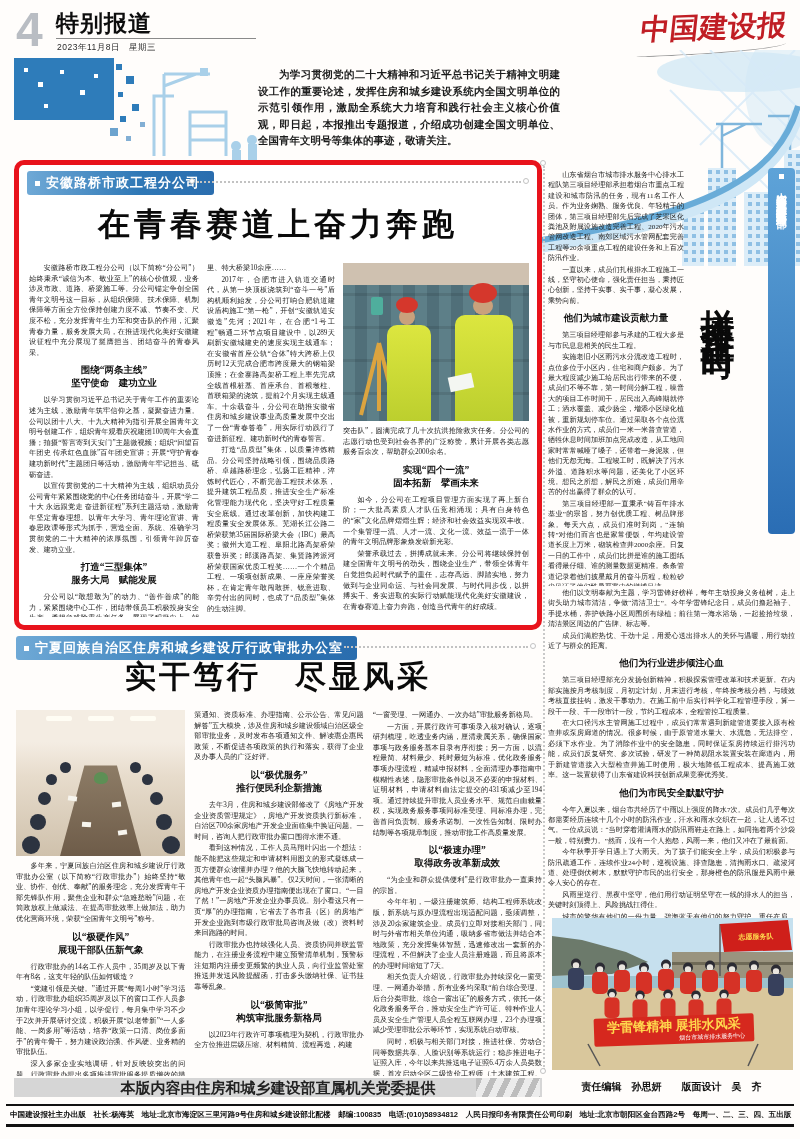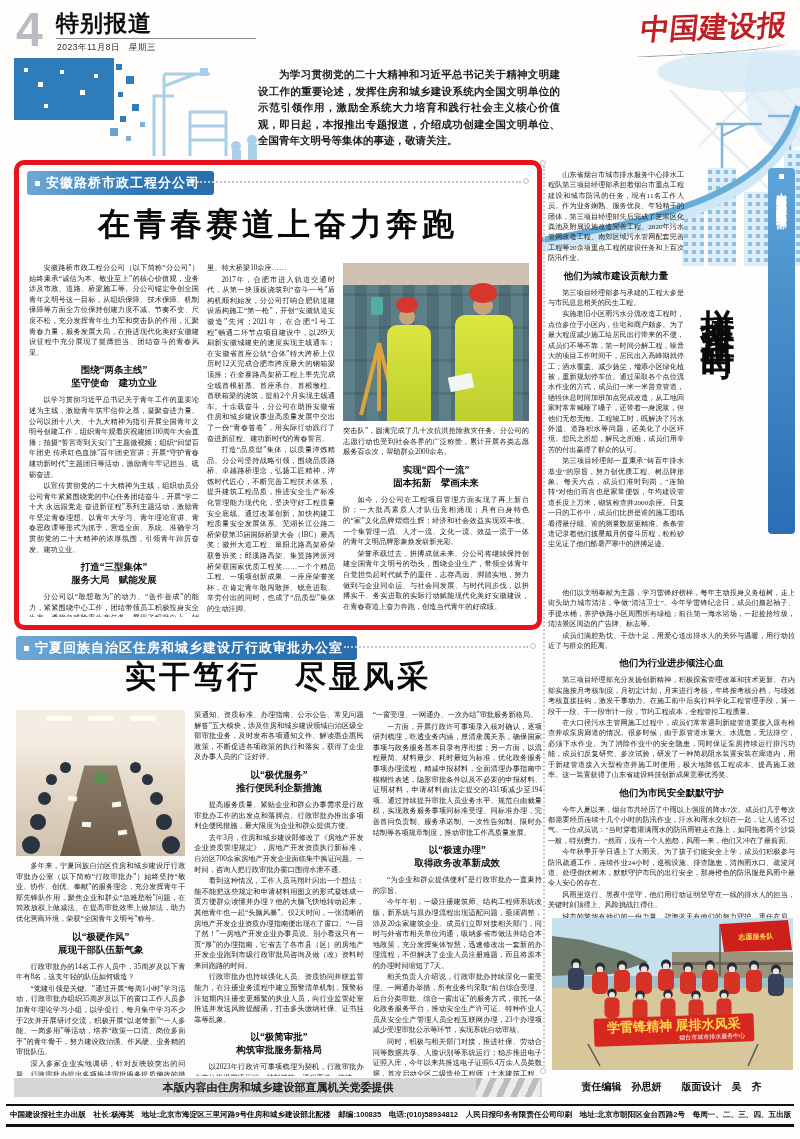--- a/index.html
+++ b/index.html
@@ -98,21 +98,21 @@
               clip-path:polygon(30% 0,70% 0,100% 100%,0 100%); }
   .p2-person { position:absolute; width:11px; height:11px; border-radius:50%; background:#2c3340; }
   .p2-paper { position:absolute; width:9px; height:5px; background:#f7f5ee; }
   .p2-plant { position:absolute; width:14px; height:12px; border-radius:50% 50% 40% 40%; background:#5d8f55; }
 
   
   .vsep { position:absolute; left:543px; top:166px; height:904px; border-left:2px dotted #c9c9c9; }
 
   
   .provider { position:absolute; left:14px; top:1078px; width:528px; height:19px; background:#d6d6d6;
-              font-family:"Liberation Sans",sans-serif; font-weight:bold; font-size:11px;
+              font-family:"Liberation Sans",sans-serif; font-weight:bold; font-size:15px;
               line-height:19px; text-align:center; color:#222; }
   .provider .stripes { position:absolute; right:2px; top:0; bottom:0; width:64px;
               background:repeating-linear-gradient(115deg,#bdbdbd 0 6px,#ececec 6px 13px); }
   .credits { position:absolute; left:548px; top:1080px; width:247px; text-align:center;
              font-family:"Liberation Sans",sans-serif; font-weight:bold; font-size:10px; color:#111; }
   .bottombar { position:absolute; left:6px; right:6px; top:1104px; border-top:2px solid #111;
                border-bottom:3px solid #111; padding:4px 4px; font-family:"Liberation Sans",sans-serif;
                font-weight:bold; font-size:7.6px; color:#111; white-space:nowrap; overflow:hidden; }
 </style>
 </head>
@@ -241,20 +241,21 @@
           <p class="bodyp">如今，分公司在工程项目管理方面实现了再上新台阶；一大批高素质人才队伍竞相涌现；具有自身特色的“家”文化品牌熠熠生辉；经济和社会效益实现双丰收。一个集管理一流、人才一流、文化一流、效益一流于一体的青年文明品牌形象焕发崭新光彩。</p>
           <p class="bodyp">荣誉承载过去，拼搏成就未来。分公司将继续保持创建全国青年文明号的劲头，围绕企业生产，带领全体青年自觉担负起时代赋予的重任，志存高远、脚踏实地，努力做到与企业同命运、与社会同发展、与时代同步伐，以拼搏实干、务实进取的实际行动赋能现代化美好安徽建设，在青春赛道上奋力奔跑，创造当代青年的好成绩。</p>
         </div>
       </div>
     </div>
   </div>
 
   <div class="yt-top">
     <div class="yt-col">
       <p class="bodyp">山东省烟台市城市排水服务中心排水工程队第三项目经理部承担着烟台市重点工程建设和城市防汛的任务，现有11名工作人员。作为业务娴熟、服务优良、年轻精干的团体，第三项目经理部先后完成了芝罘区化粪池及附属设施改造完善工程、2020年污水管网改造工程、南郊区域污水管网配套完善工程等20余项重点工程的建设任务和上百次防汛作业。</p>
+      <p class="bodyp">一直以来，成员们扎根排水工程施工一线，坚守初心使命，强化责任担当，秉持匠心创新，坚持干实事、实干事，凝心发展，乘势向前。</p>
       <div class="subhead">他们为城市建设贡献力量</div>
       <p class="bodyp">第三项目经理部参与承建的工程大多是与市民息息相关的民生工程。</p>
       <p class="bodyp">实施老旧小区雨污水分流改造工程时，点位多位于小区内，住宅和商户颇多。为了最大程度减少施工给居民出行带来的不便，成员们不等不靠，第一时间分解工程，噪音大的项目工作时间干，居民出入高峰期就停工；洒水覆盖、减少扬尘，增添小区绿化植被，重新规划停车位。通过采取各个点位流水作业的方式，成员们一米一米普查管道，牺牲休息时间加班加点完成改造，从工地回家时常常喊哑了嗓子，还带着一身泥浆，但他们无怨无悔。工程竣工时，既解决了污水外溢、道路积水等问题，还美化了小区环境。想民之所想，解民之所难，成员们用辛苦的付出赢得了群众的认可。</p>
       <p class="bodyp">第三项目经理部一直秉承“铸百年排水基业”的宗旨，努力创优质工程、树品牌形象。每天六点，成员们准时到岗，“连轴转”对他们而言也是家常便饭，年均建设管道长度上万米，砌筑检查井2000余座。日复一日的工作中，成员们比拼是谁的施工图纸看得最仔细、谁的测量数据更精准。条条管道记录着他们披星戴月的奋斗历程，粒粒砂尘见证了他们酷暑严寒中的拼搏足迹。</p>
 
     </div>
     <div class="yt-vhead">拼搏奋斗正当时</div>
     <div class="yt-vtag">
       <span class="vsq"></span>
       <span>山东省烟台市城市排水服务中心排水工程队第三项目经理部</span>
@@ -352,21 +353,20 @@
         </div>
         <p class="bodyp">多年来，宁夏回族自治区住房和城乡建设厅行政审批办公室（以下简称“行政审批办”）始终坚持“敬业、协作、创优、奉献”的服务理念，充分发挥青年干部先锋队作用，聚焦企业和群众“急难愁盼”问题，在简政放权上做减法、在提高审批效率上做加法，助力优化营商环境，荣获“全国青年文明号”称号。</p>
         <div class="subhead"><span>以“极硬作风”</span><br><span>展现干部队伍新气象</span></div>
         <p class="bodyp">行政审批办的14名工作人员中，35周岁及以下青年有8名，这支年轻的队伍如何锻造？</p>
         <p class="bodyp">“党建引领是关键。”通过开展“每周1小时”学习活动，行政审批办组织35周岁及以下的窗口工作人员参加青年理论学习小组，以学促行，每月集中学习不少于2次并开展研讨交流，积极开展“以老带新”“一人多能、一岗多用”等活动，培养“政策一口清、岗位多面手”的青年骨干，努力建设政治强、作风硬、业务精的审批队伍。</p>
         <p class="bodyp">深入多家企业实地调研，针对反映较突出的问题，行政审批办提出多项推进审批服务提质增效的措施，在厅网站增设“行政审批”专栏，专栏内设“政</p>
       </div>
       <div class="nx-col">
         <p class="bodyp noind">策通知、资质标准、办理指南、公示公告、常见问题解答”五大模块，涉及住房和城乡建设领域自治区级全部审批业务，及时发布各项通知文件、解读惠企惠民政策，不断促进各项政策的执行和落实，获得了企业及办事人员的广泛好评。</p>
         <div class="subhead"><span>以“极优服务”</span><br><span>推行便民利企新措施</span></div>
-        <p class="bodyp">提高服务质量、紧贴企业和群众办事需求是行政审批办工作的出发点和落脚点。行政审批办推出多项利企便民措施，最大限度为企业和群众提供方便。</p>
         <p class="bodyp">去年3月，住房和城乡建设部修改了《房地产开发企业资质管理规定》，房地产开发资质执行新标准，自治区700余家房地产开发企业面临集中换证问题。一时间，咨询人把行政审批办窗口围得水泄不通。</p>
         <p class="bodyp">看到这种情况，工作人员马翔叶闪出一个想法：能不能把这些规定和申请材料用图文的形式凝练成一页方便群众读懂并办理？他的大脑飞快地转动起来，其他青年也一起“头脑风暴”。仅2天时间，一张清晰的房地产开发企业资质办理指南便出现在了窗口。“一目了然！”一房地产开发企业办事员说。别小看这只有一页“厚”的办理指南，它省去了各市县（区）的房地产开发企业跑到市级行政审批局咨询及做（改）资料时来回跑路的时间。</p>
         <p class="bodyp">行政审批办也持续强化人员、资质协同并联监管能力，在注册业务流程中建立预警清单机制，预警标注短期内注册变更频繁的执业人员，向行业监管处室推送并发送风险提醒函，打击多头缴纳社保、证书挂靠等乱象。</p>
         <div class="subhead"><span>以“极简审批”</span><br><span>构筑审批服务新格局</span></div>
         <p class="bodyp">以2023年行政许可事项梳理为契机，行政审批办全方位推进层级压缩、材料精简、流程再造，构建</p>
       </div>
       <div class="nx-col">
         <p class="bodyp noind">“一窗受理、一网通办、一次办结”审批服务新格局。</p>
         <p class="bodyp">一方面，开展行政许可事项录入核对确认，逐项研判梳理，吃透业务内涵，厘清隶属关系，确保国家事项与政务服务基本目录有序衔接；另一方面，以流程最简、材料最少、耗时最短为标准，优化政务服务事项办理流程，精减申报材料，全面清理办事指南中模糊性表述，隐形审批条件以及不必要的申报材料、证明材料，申请材料由法定提交的431项减少至194项。通过持续提升审批人员业务水平、规范自由裁量权，实现政务服务事项同标准受理、同标准办理，完善首问负责制、服务承诺制、一次性告知制、限时办结制等各项规章制度，推动审批工作高质量发展。</p>
         <div class="subhead"><span>以“极速办理”</span><br><span>取得政务改革新成效</span></div>

